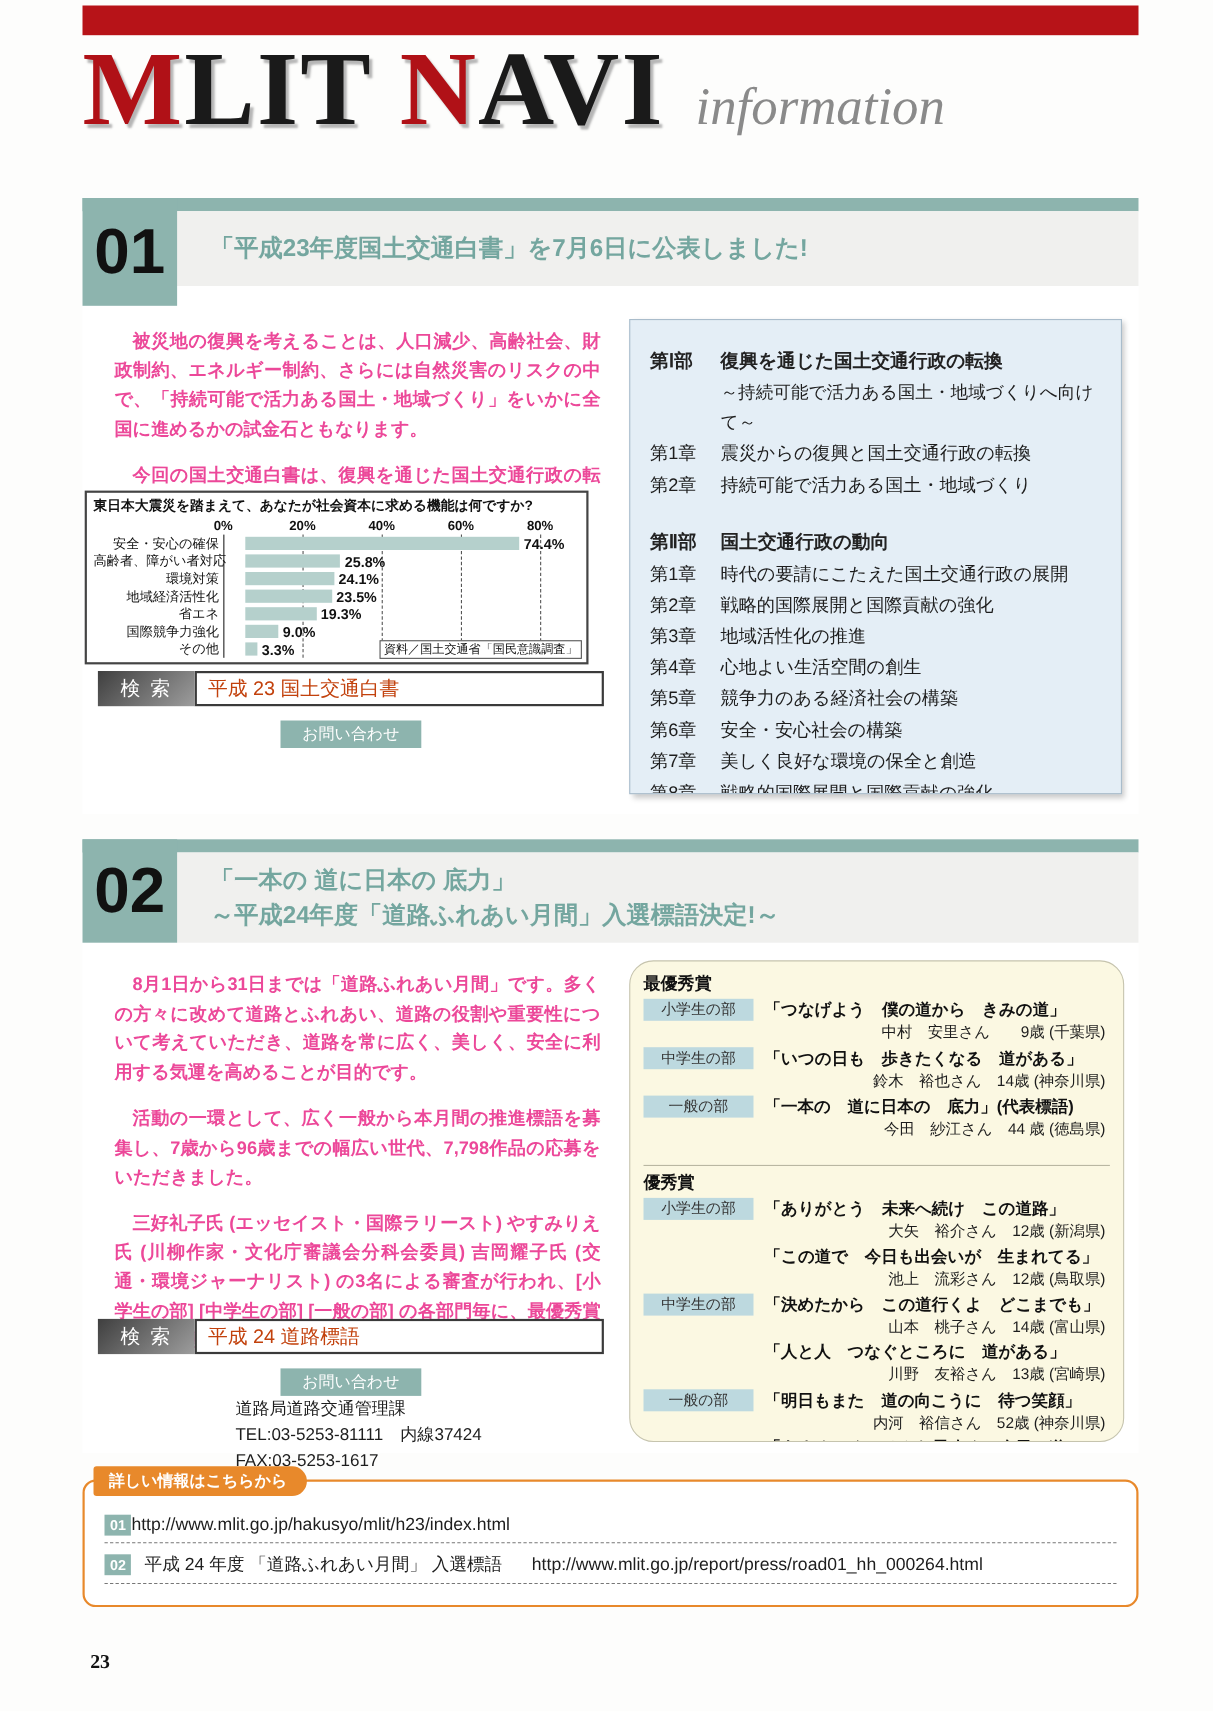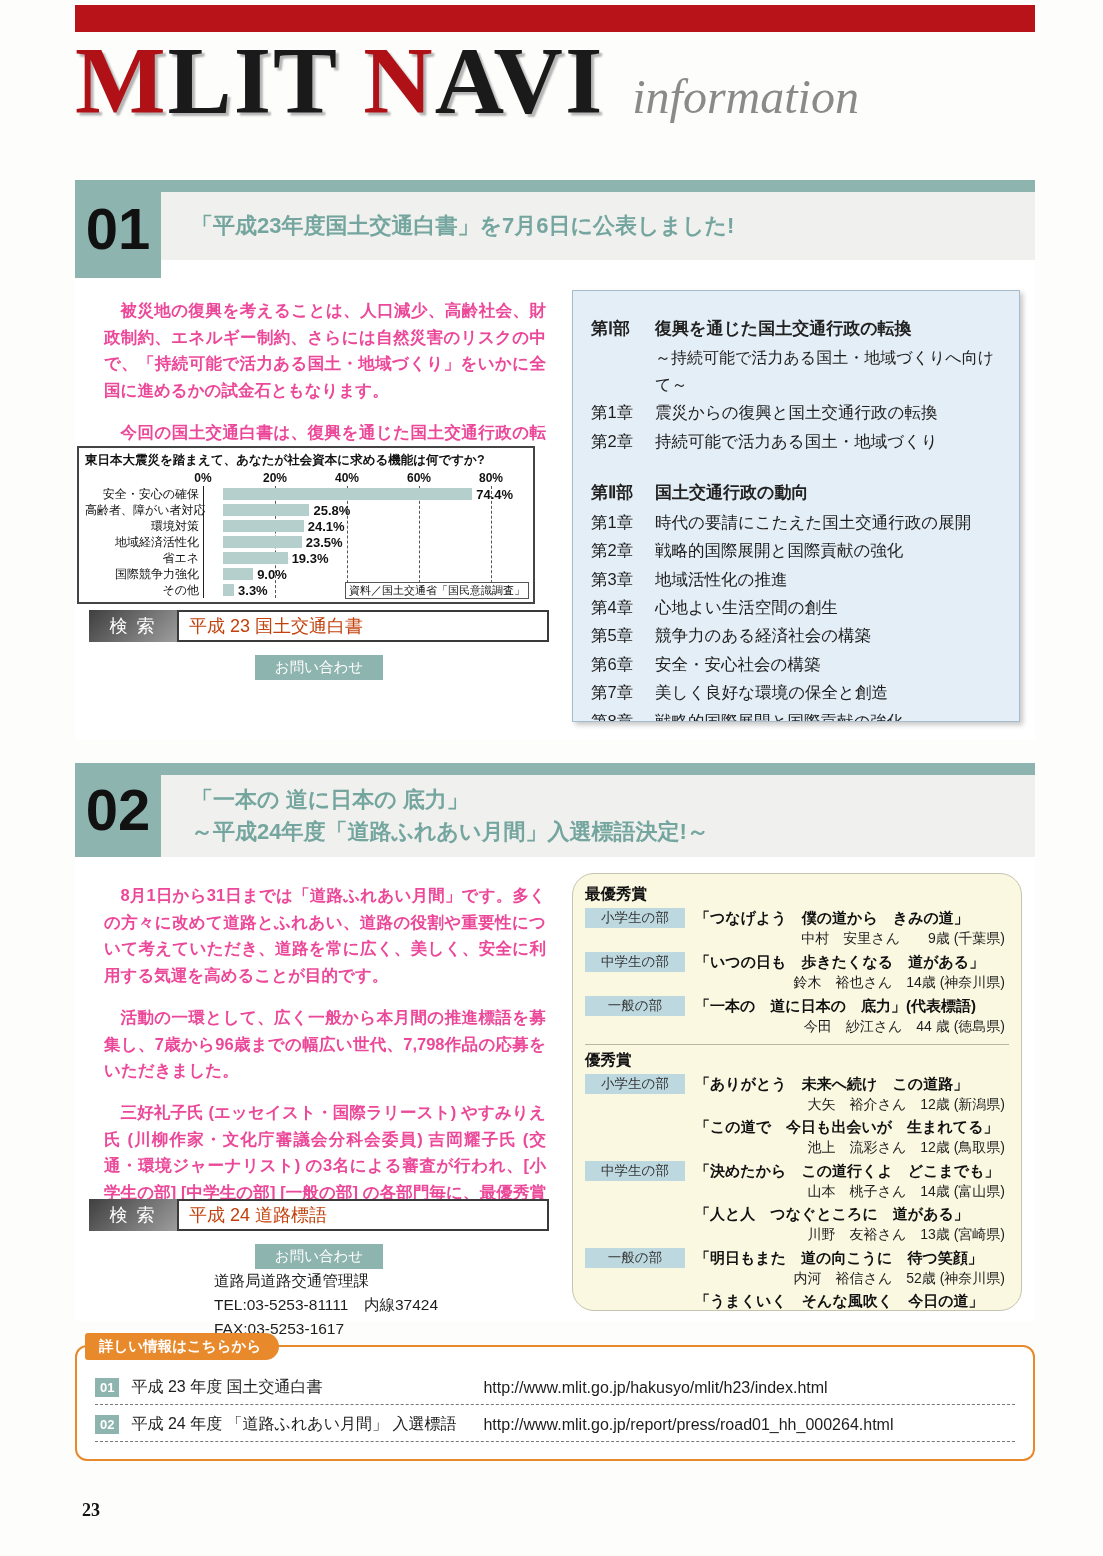--- a/index.html
+++ b/index.html
@@ -80,21 +80,21 @@
   .toc-head{display:flex;font-weight:bold;font-size:17px;line-height:1.7;}
   .toc-head .pl{width:64px;flex:none;}
   .toc-sub{font-size:16px;margin-left:64px;line-height:1.7;color:#1d1d1d;}
   .toc-ch{display:flex;font-size:16.5px;line-height:1.72;color:#1d1d1d;}
   .toc-ch .cl{width:64px;flex:none;}
 
   
   .awards-box{position:absolute;left:497px;top:110px;width:450px;height:438px;background:#fbf8e2;
               border:1px solid #c6c4ae;border-radius:22px;box-sizing:border-box;
               padding:10px 12px 8px 12px;overflow:hidden;}
-  .award-group + .award-group{border-top:1px solid #b9b7a2;margin-top:7px;padding-top:5px;}
+  .award-group + .award-group{border-top:1px solid #b9b7a2;margin-top:22px;padding-top:5px;}
   .award-heading{font-weight:bold;font-size:15.5px;margin-bottom:3px;color:#111;}
   .award-entry{margin-bottom:3px;}
   .award-line1{display:flex;align-items:center;}
   .award-cat{width:100px;flex:none;background:#bdd9df;color:#333;font-size:13.5px;text-align:center;
              padding:1px 0;margin-right:10px;}
   .award-cat.empty{background:transparent;}
   .award-slogan{font-weight:bold;font-size:15px;color:#111;white-space:nowrap;}
   .award-winner{font-size:14px;text-align:right;color:#1d1d1d;line-height:1.5;padding-right:4px;}
 
   
@@ -374,21 +374,20 @@
           </div>
         </div>
       </div>
   </div>
 
   <div class="info-box">
     <div class="info-badge">詳しい情報はこちらから</div>
     <div class="info-rows" id="info-rows">
         <div class="info-row">
           <span class="info-num">01</span>
-          <span class="info-label">平成 23 年度 国土交通白書</span>
           <span class="info-url">http://www.mlit.go.jp/hakusyo/mlit/h23/index.html</span>
         </div>
         <div class="info-row">
           <span class="info-num">02</span>
           <span class="info-label">平成 24 年度 「道路ふれあい月間」 入選標語</span>
           <span class="info-url">http://www.mlit.go.jp/report/press/road01_hh_000264.html</span>
         </div>
       </div>
   </div>
 

